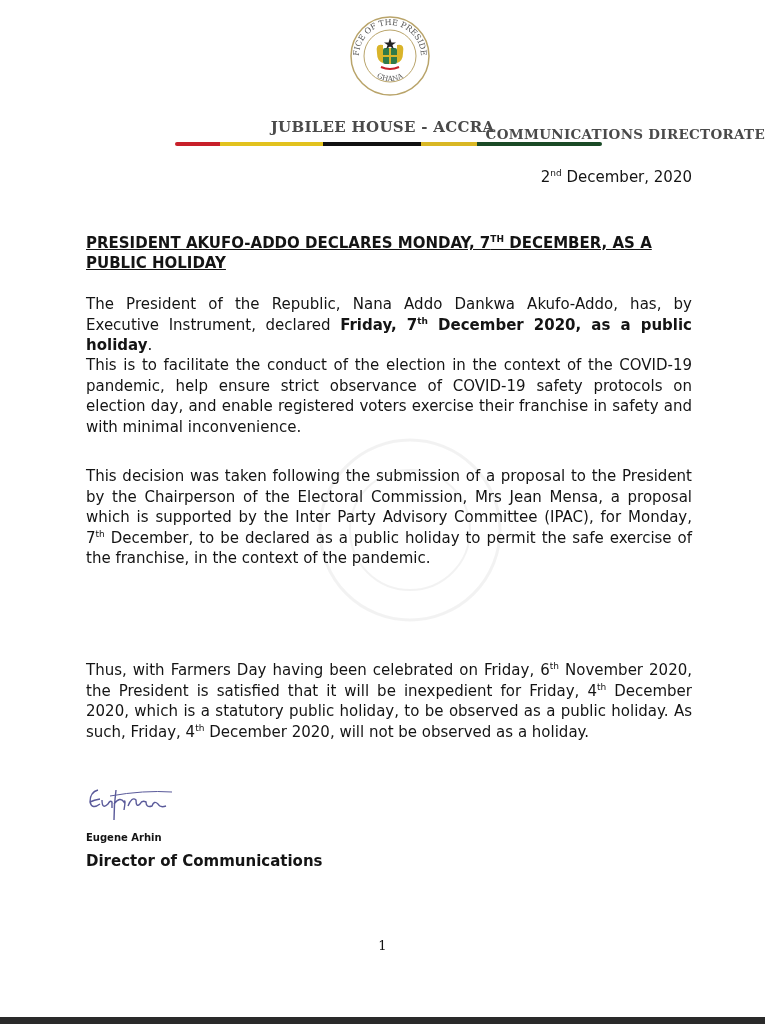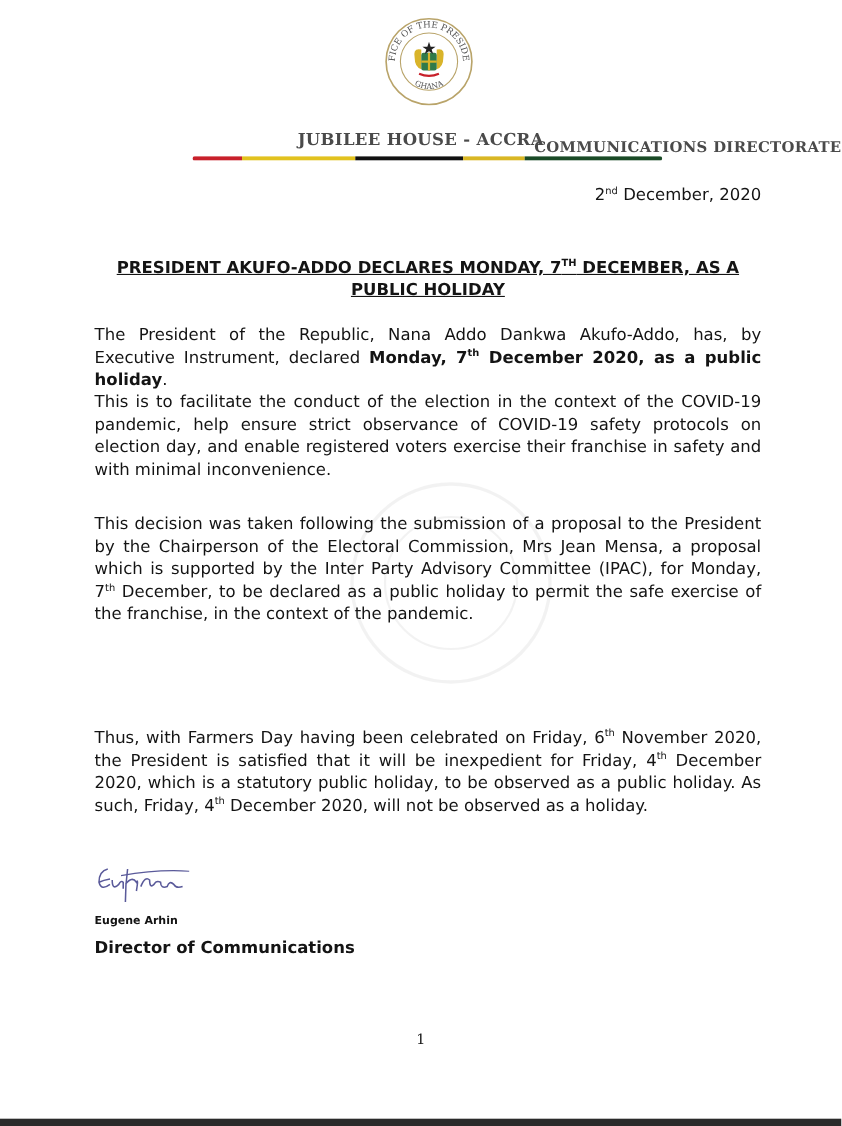--- a/index.html
+++ b/index.html
@@ -21,21 +21,21 @@
   .fb-red { width: 45px; background: #c8202a; }
   .fb-yel1 { width: 103px; background: #e2c21e; }
   .fb-blk { width: 98px; background: #111111; }
   .fb-yel2 { width: 56px; background: #d9b724; }
   .fb-grn { width: 125px; background: #1a4a26; }
 
   
   .date { position: absolute; right: 73px; top: 168px; font-size: 15px; }
   sup { font-size: 9px; line-height: 0; vertical-align: 6px; }
   .release { position: absolute; left: 86px; top: 193px; font-size: 15px; font-weight: bold; text-decoration: underline; }
-  .headline { position: absolute; left: 86px; width: 606px; top: 233px; text-align: center; font-weight: bold; font-size: 15px; line-height: 20px; text-decoration: underline; }
+  .headline { position: absolute; left: 86px; width: 606px; top: 233px; text-align: left; font-weight: bold; font-size: 15px; line-height: 20px; text-decoration: underline; }
   .para { position: absolute; left: 86px; width: 606px; font-size: 15px; line-height: 20.5px; text-align: justify; }
   .p1 { top: 294px; }
   .p2 { top: 355px; }
   .p3 { top: 466px; }
   .p4 { top: 579px; }
   .p5 { top: 660px; }
   .watermark { position: absolute; left: 300px; top: 430px; width: 220px; height: 200px; opacity: 0.08; }
 
   .signature { position: absolute; left: 84px; top: 780px; width: 100px; height: 50px; }
   .signer { position: absolute; left: 86px; top: 832px; font-weight: bold; font-size: 10px; }
@@ -77,21 +77,21 @@
   <div class="date"><span>2</span><sup>nd</sup><span> December, 2020</span></div>
 
 
   <div class="headline"><span>PRESIDENT AKUFO-ADDO DECLARES MONDAY, 7</span><sup>TH</sup><span> DECEMBER, AS A PUBLIC HOLIDAY</span></div>
 
   <svg class="watermark" viewBox="0 0 220 200">
     <circle cx="110" cy="100" r="90" fill="none" stroke="#666" stroke-width="3"></circle>
     <circle cx="110" cy="100" r="60" fill="none" stroke="#666" stroke-width="2"></circle>
   </svg>
 
-  <div class="para p1"><span>The President of the Republic, Nana Addo Dankwa Akufo-Addo, has, by Executive Instrument, declared </span><b><span>Monday, 7</span><sup>th</sup><span> December 2020, as a public holiday</span></b><span>.</span></div>
+  <div class="para p1"><span>The President of the Republic, Nana Addo Dankwa Akufo-Addo, has, by Executive Instrument, declared </span><b><span>Friday, 7</span><sup>th</sup><span> December 2020, as a public holiday</span></b><span>.</span></div>
 
   <div class="para p2">This is to facilitate the conduct of the election in the context of the COVID-19 pandemic, help ensure strict observance of COVID-19 safety protocols on election day, and enable registered voters exercise their franchise in safety and with minimal inconvenience.</div>
 
   <div class="para p3"><span>This decision was taken following the submission of a proposal to the President by the Chairperson of the Electoral Commission, Mrs Jean Mensa, a proposal which is supported by the Inter Party Advisory Committee (IPAC), for Monday, 7</span><sup>th</sup><span> December, to be declared as a public holiday to permit the safe exercise of the franchise, in the context of the pandemic.</span></div>
 
 
   <div class="para p5"><span>Thus, with Farmers Day having been celebrated on Friday, 6</span><sup>th</sup><span> November 2020, the President is satisfied that it will be inexpedient for Friday, 4</span><sup>th</sup><span> December 2020, which is a statutory public holiday, to be observed as a public holiday. As such, Friday, 4</span><sup>th</sup><span> December 2020, will not be observed as a holiday.</span></div>
 
   <svg class="signature" viewBox="0 0 100 50">
     <path d="M14 10 Q6 12 6 22 Q8 30 16 24 M6 22 Q10 20 16 19 M18 20 Q18 30 24 24 Q26 20 28 22 L28 28 M32 10 Q30 24 30 40 M30 24 Q36 16 40 22 Q42 18 40 30 M44 26 Q48 16 52 20 Q52 28 56 24 Q58 20 62 22 Q62 28 68 26 Q70 20 74 24 Q76 28 82 26" stroke="#5a5a9a" stroke-width="1.4" fill="none"></path>

